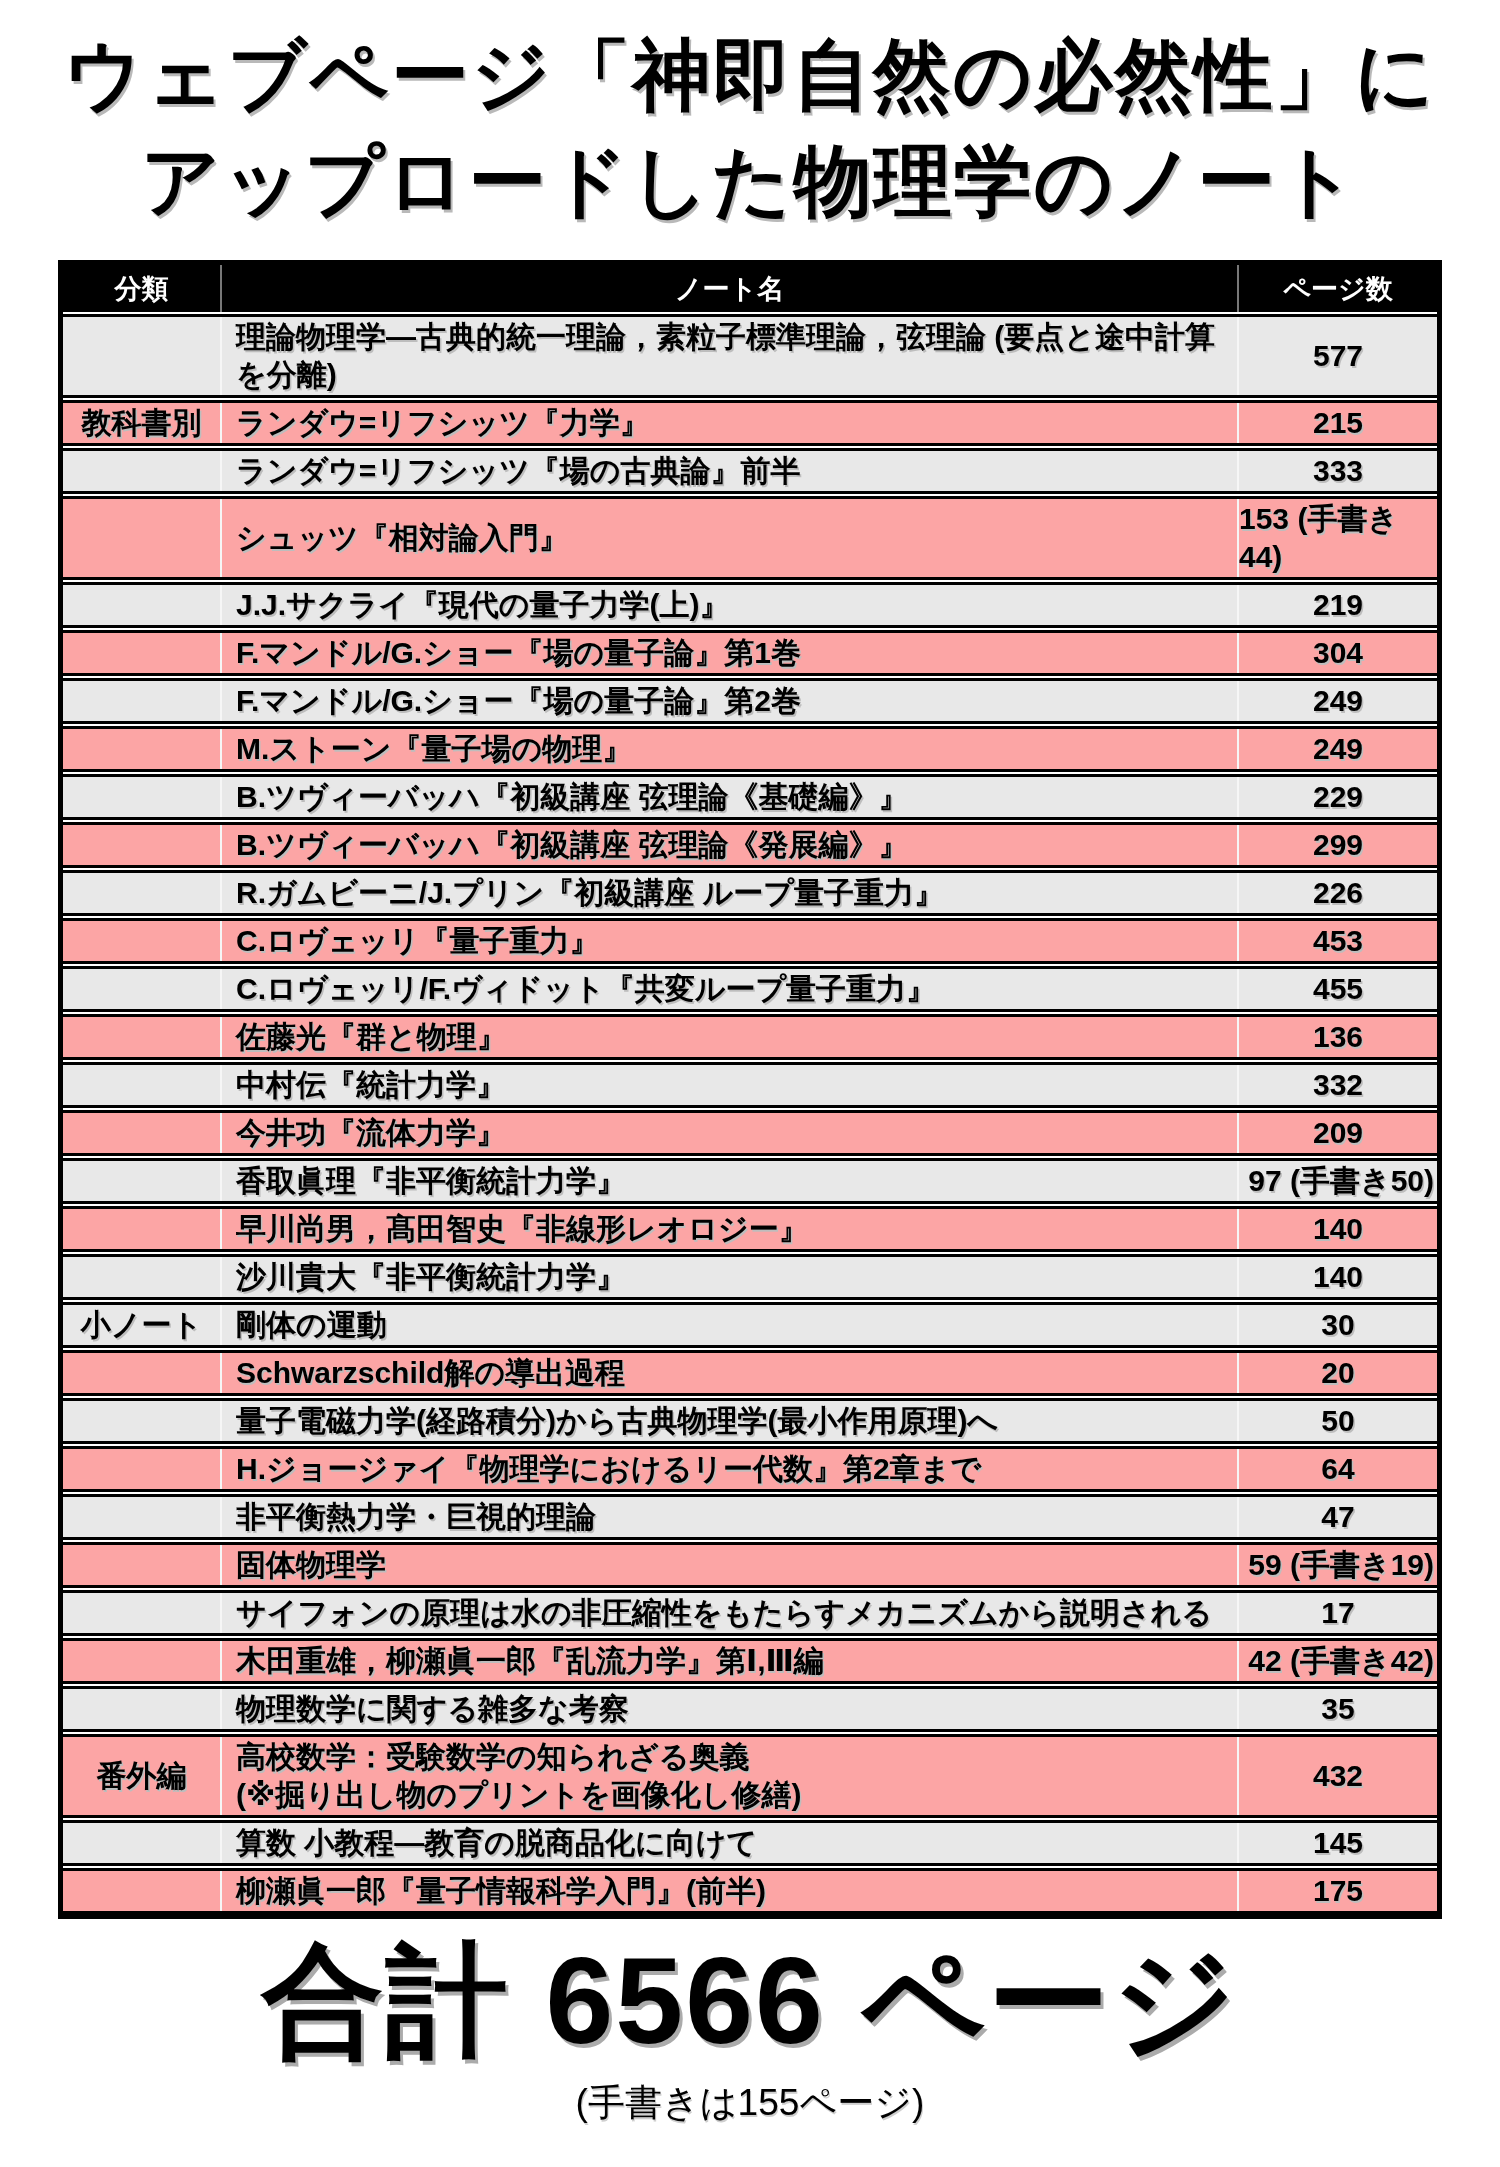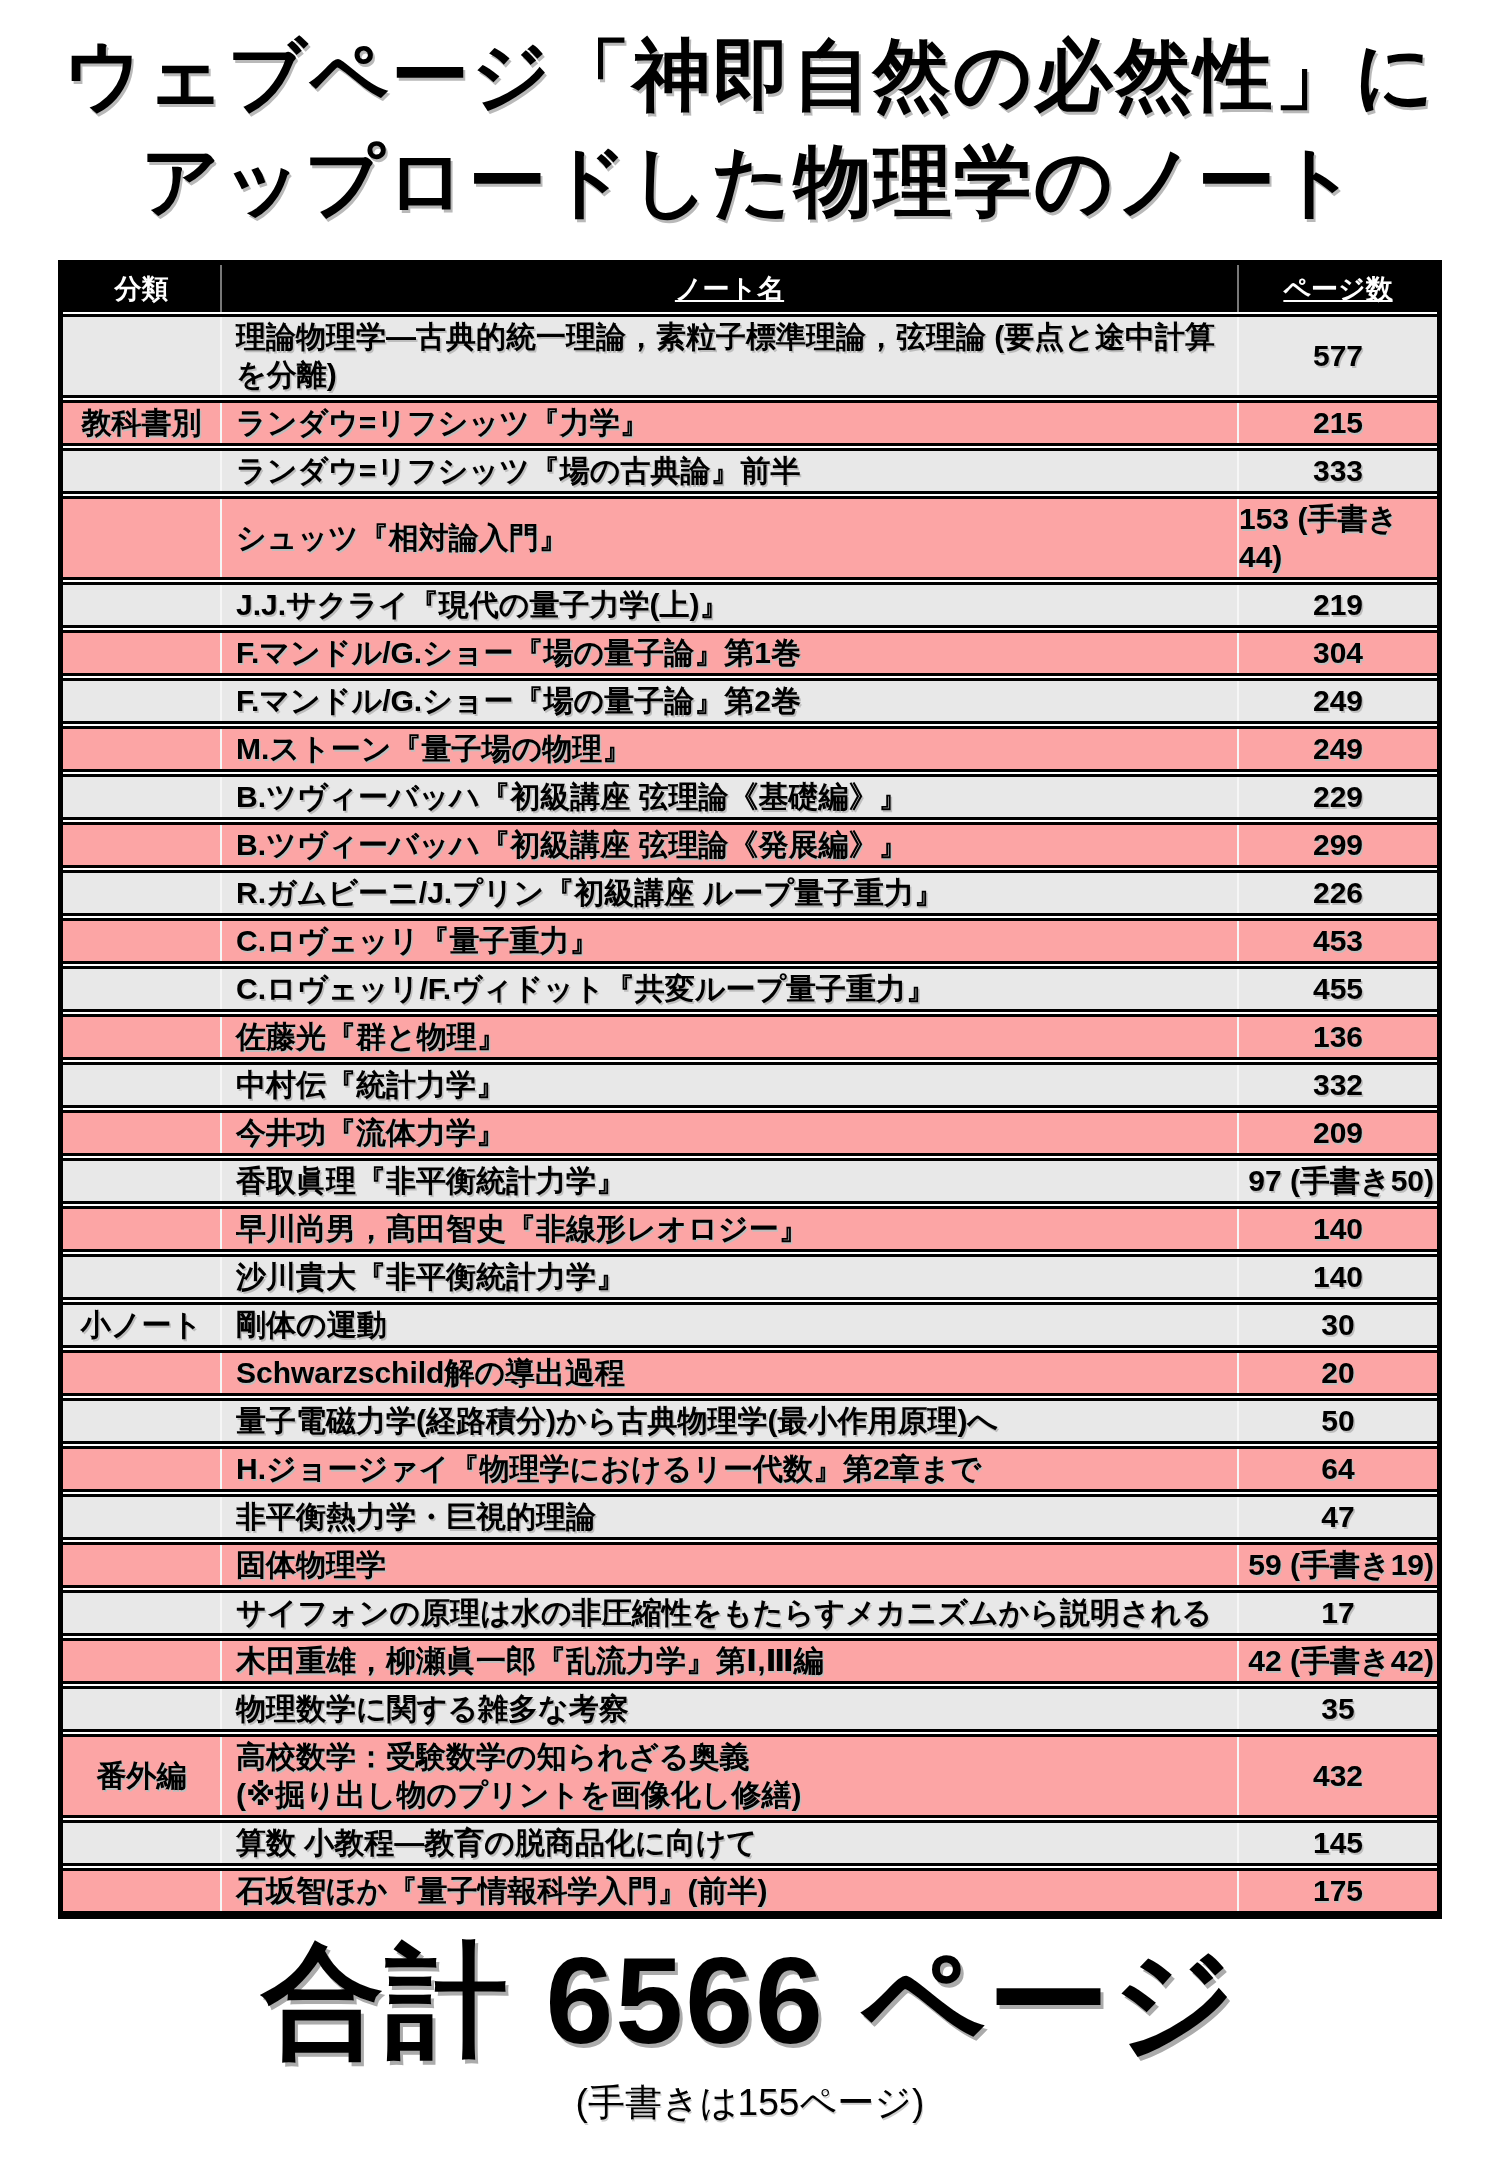--- a/index.html
+++ b/index.html
@@ -38,21 +38,21 @@
     grid-template-columns:157px 1fr 200px;
     background:#000000;
     color:#ffffff;
     font-weight:bold;
     font-size:27px;
   }
   .thead .cell {
     display:flex; align-items:center; justify-content:center;
     min-height:47px;
   }
-  .thead .cell + .cell { border-left:2px solid #787878;text-decoration:underline; }
+  .thead .cell + .cell { border-left:2px solid #787878; }
 
   .trow {
     display:grid;
     grid-template-columns:157px 1fr 200px;
     border-top:3px solid #000;
     border-bottom:3px solid #000;
     background:#fca5a5;
     font-weight:bold;
     font-size:30px;
     text-shadow:1.5px 2px 0 #bdbdbd;
@@ -251,21 +251,21 @@
 (※掘り出し物のプリントを画像化し修繕)</div>
         <div class="cell pages">432</div>
       </div>
       <div class="trow shaded">
         <div class="cell cat"></div>
         <div class="cell note">算数 小教程—教育の脱商品化に向けて</div>
         <div class="cell pages">145</div>
       </div>
       <div class="trow">
         <div class="cell cat"></div>
-        <div class="cell note">石坂智ほか『量子情報科学入門』(前半)</div>
+        <div class="cell note">柳瀬眞一郎『量子情報科学入門』(前半)</div>
         <div class="cell pages">175</div>
       </div>
     </div>
 
   <div class="total">合計 6566 ページ</div>
   <div class="handwritten">(手書きは155ページ)</div>
 
 </div>
 
 </body></html>

